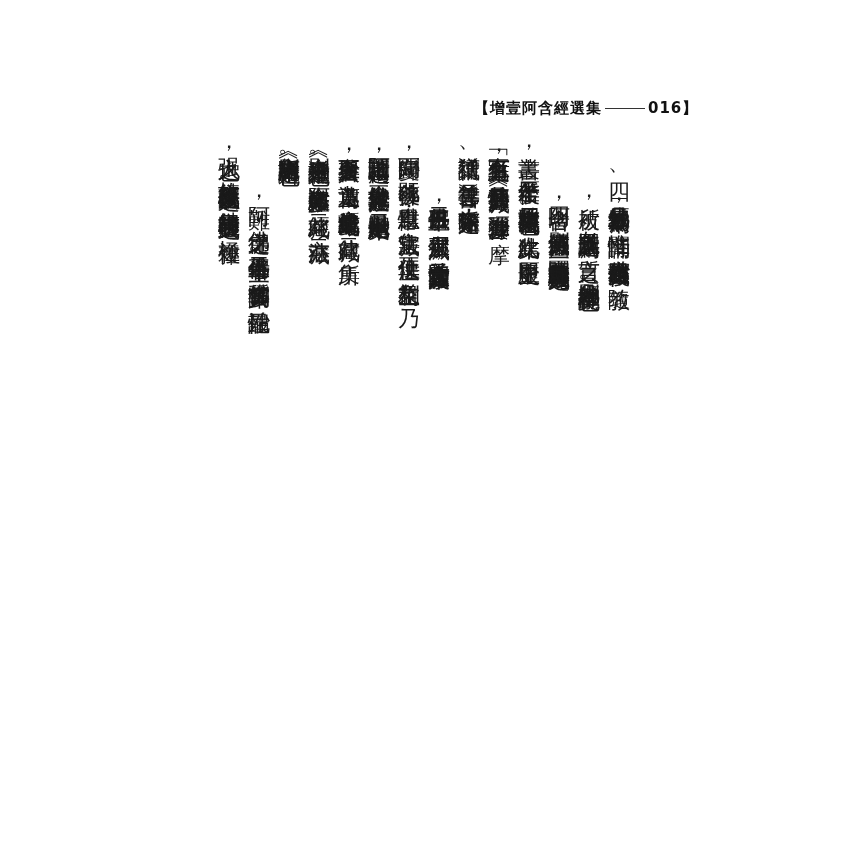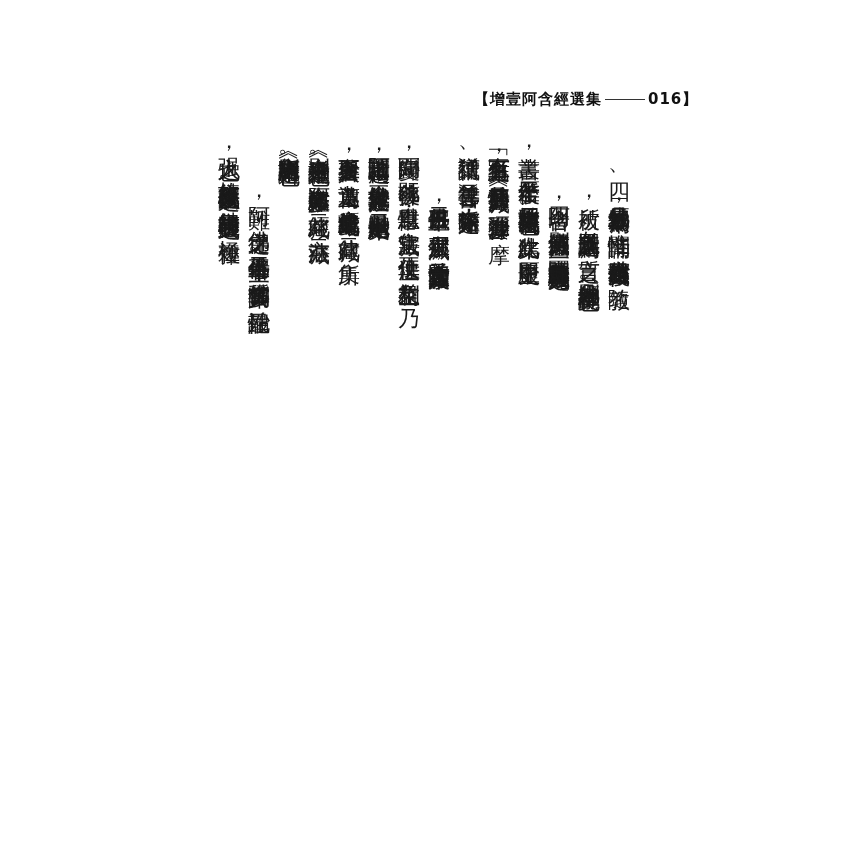--- a/index.html
+++ b/index.html
@@ -10,21 +10,21 @@
     body {
       width: 850px;
       height: 850px;
       position: relative;
       overflow: hidden;
       font-family: "DejaVu Serif", "Liberation Serif", serif;
       color: #1a1a1a;
     }
     .running-head {
       position: absolute;
-      top: 90px;
+      top: 99px;
       left: 474px;
       font-family: "DejaVu Sans", "Liberation Sans", sans-serif;
       font-size: 15px;
       font-weight: bold;
       letter-spacing: 1px;
       color: #111;
       white-space: nowrap;
     }
     .running-head .bracket { font-weight: bold; }
     .running-head .dash {

